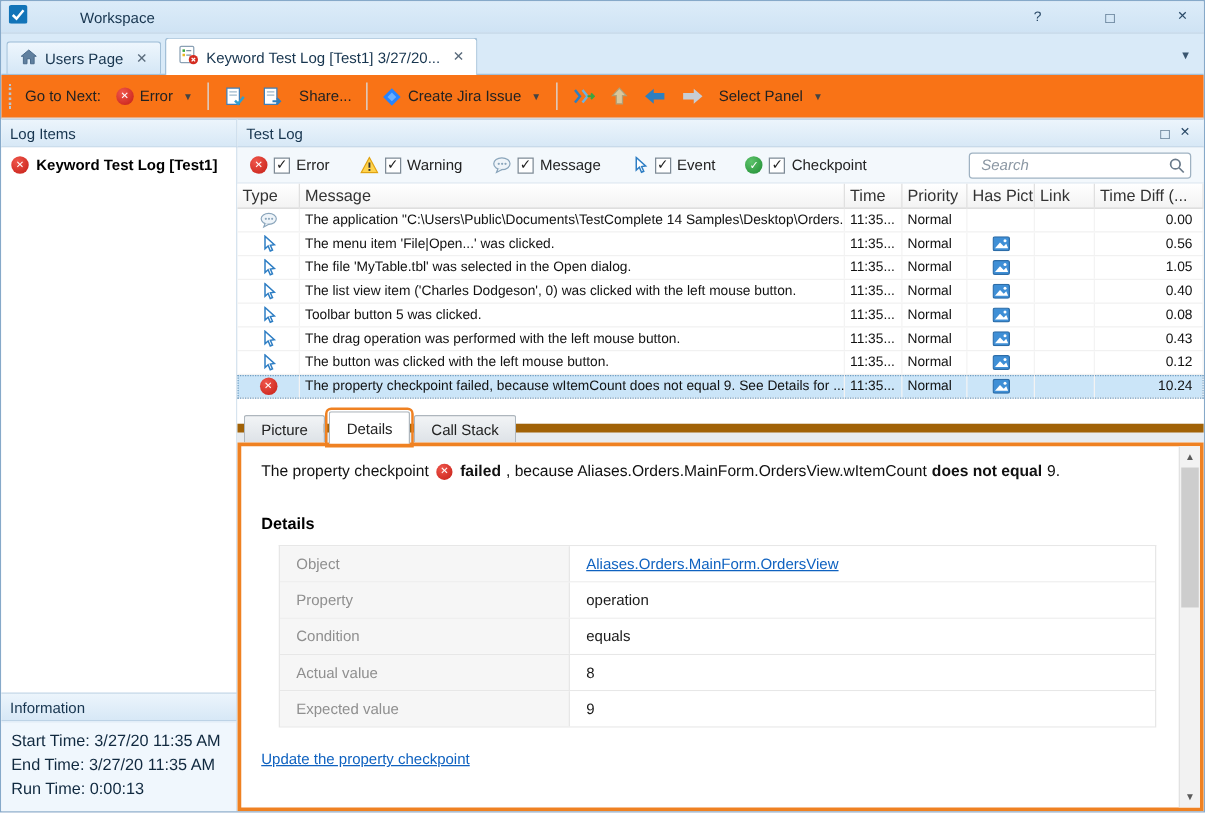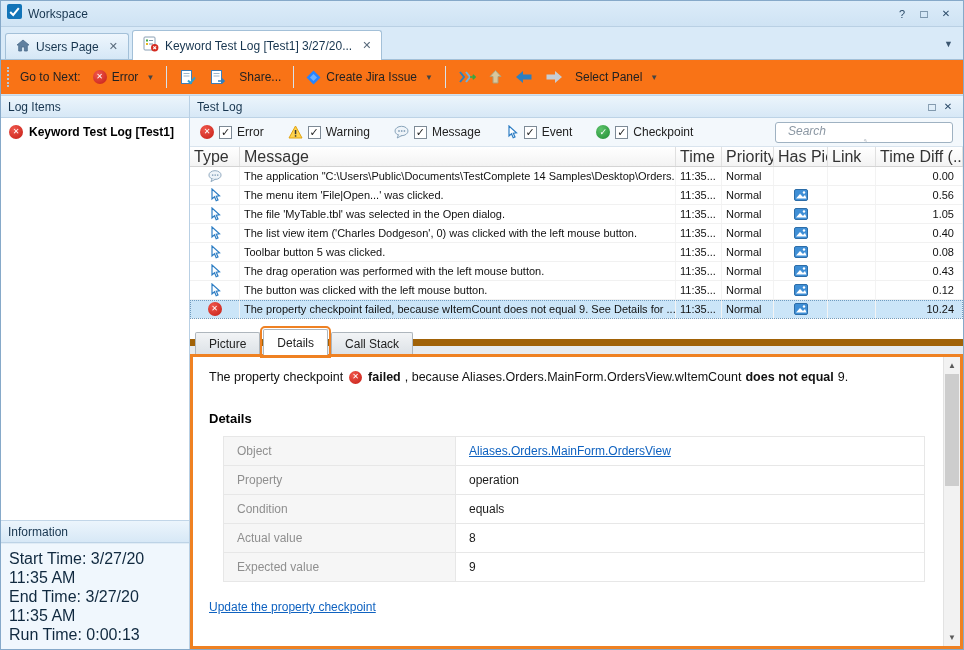--- a/index.html
+++ b/index.html
@@ -2,21 +2,21 @@
 <html><head>
 <meta charset="utf-8">
 <style>
   html,body{margin:0;padding:0;}
   body{font-family:"Liberation Sans","DejaVu Sans",sans-serif;background:#b9cbdc;}
   *{box-sizing:border-box;}
 
   #window{position:relative;width:964px;height:650px;background:#edf4fb;border:1px solid #86a9c9;display:flex;flex-direction:column;overflow:hidden;}
 
   
-  .titlebar{height:26px;background:linear-gradient(#dcecf9,#cfe3f4);display:flex;align-items:center;padding:0 6px;border-bottom:1px solid #b9d0e4;flex:0 0 auto;}
+  .titlebar{height:26px;background:linear-gradient(#dcecf9,#cfe3f4);display:flex;align-items:center;padding:0 6px;border-bottom:1px solid #b9d0e4;flex:0 0 auto;gap:36px;}
   .titlebar .title{font-size:12px;color:#17354f;margin-left:6px;}
   .titlebar .spacer{flex:1;}
   .win-btn{width:22px;height:18px;display:flex;align-items:center;justify-content:center;font-size:11px;color:#2a4a68;}
   .help-glyph::before{content:"?";}
   .max-glyph::before{content:"□";font-size:12px;}
   .close-glyph::before{content:"✕";font-size:10px;}
 
   
   .tabstrip{height:33px;background:#d9eaf8;display:flex;align-items:flex-end;padding:0 4px;border-bottom:1px solid #a3c0d8;flex:0 0 auto;position:relative;}
   .doc-tab{display:flex;align-items:center;gap:6px;height:26px;padding:0 10px;border:1px solid #a3c0d8;border-bottom:none;border-radius:3px 3px 0 0;background:linear-gradient(#eef6fd,#d5e7f6);font-size:12px;color:#17354f;margin-right:3px;}
@@ -46,33 +46,33 @@
   
   .content{flex:1;display:flex;min-height:0;}
   .sidebar{width:189px;flex:0 0 auto;display:flex;flex-direction:column;border-right:1px solid #b9d0e4;background:#fff;}
   .panel-header{height:23px;flex:0 0 auto;background:linear-gradient(#ecf5fc,#d7e8f6);border-top:1px solid #c2d6e8;border-bottom:1px solid #bdd3e6;display:flex;align-items:center;padding:0 7px;font-size:12px;color:#17354f;}
   .panel-header .spacer{flex:1;}
   .ph-btn{width:16px;height:15px;display:flex;align-items:center;justify-content:center;font-size:9px;color:#2a4a68;}
 
   .tree{flex:1;background:#fff;padding:4px 0;}
   .tree-item{display:flex;align-items:center;gap:6px;padding:3px 8px;font-size:12px;font-weight:bold;color:#000;}
 
-  .info-body{flex:0 0 72px;background:#f0f7fd;padding:5px 8px;font-size:16px;color:#10293f;line-height:19px;border-top:1px solid #e0ecf6;}
+  .info-body{flex:0 0 72px;background:#f0f7fd;padding:5px 8px;font-size:13px;color:#10293f;line-height:19px;border-top:1px solid #e0ecf6;}
 
   
   .main{flex:1;display:flex;flex-direction:column;min-width:0;background:#eef1f4;}
   .filterbar{height:29px;flex:0 0 auto;background:#f3f8fc;border-bottom:1px solid #d9e4ee;display:flex;align-items:center;padding:0 10px;}
   .fitem{display:flex;align-items:center;gap:5px;margin-right:24px;font-size:12px;color:#222;}
-  .searchbox{margin-left:auto;display:flex;align-items:center;width:178px;height:21px;border:1px solid #9fb2c2;border-radius:3px;background:#fff;padding:0 4px 0 7px;flex-direction:column;}
+  .searchbox{margin-left:auto;display:flex;align-items:center;width:178px;height:21px;border:1px solid #9fb2c2;border-radius:3px;background:#fff;padding:0 4px 0 7px;}
   .searchbox input{flex:1;border:none;outline:none;font-size:12px;font-family:inherit;color:#222;background:transparent;min-width:0;}
   .searchbox input::placeholder{font-style:italic;color:#8b97a3;}
 
   .gridwrap{flex:0 0 auto;background:#fff;}
   .grow{display:grid;grid-template-columns:50px 436px 46px 52px 54px 48px 1fr;align-items:center;}
-  .ghead{height:20px;background:linear-gradient(#ffffff,#f3f3f3);border-bottom:1px solid #d4d4d4;font-size:16px;color:#333;}
+  .ghead{height:20px;background:linear-gradient(#ffffff,#f3f3f3);border-bottom:1px solid #d4d4d4;font-size:13px;color:#333;}
   .ghead .cell{border-right:1px solid #e0e0e0;height:100%;display:flex;align-items:center;padding:0 4px;overflow:hidden;white-space:nowrap;}
   .lrow{height:19px;font-size:11px;color:#111;border-bottom:1px solid #f1f1f1;}
   .lrow .cell{height:100%;display:flex;align-items:center;padding:0 4px;border-right:1px solid #f3f3f3;overflow:hidden;white-space:nowrap;}
   .type-cell,.pic-cell{justify-content:center;}
   .diff-cell{justify-content:flex-end;padding-right:8px !important;}
   .lrow.selected{background:#cbe5f8;outline:1px dotted #6f9cc0;outline-offset:-1px;}
   .grid-filler{height:20px;background:#fff;}
 
   
   .btabs{height:15px;flex:0 0 auto;background:#e7ebef;border-top:7px solid #a16207;display:flex;align-items:flex-end;padding-left:5px;}

